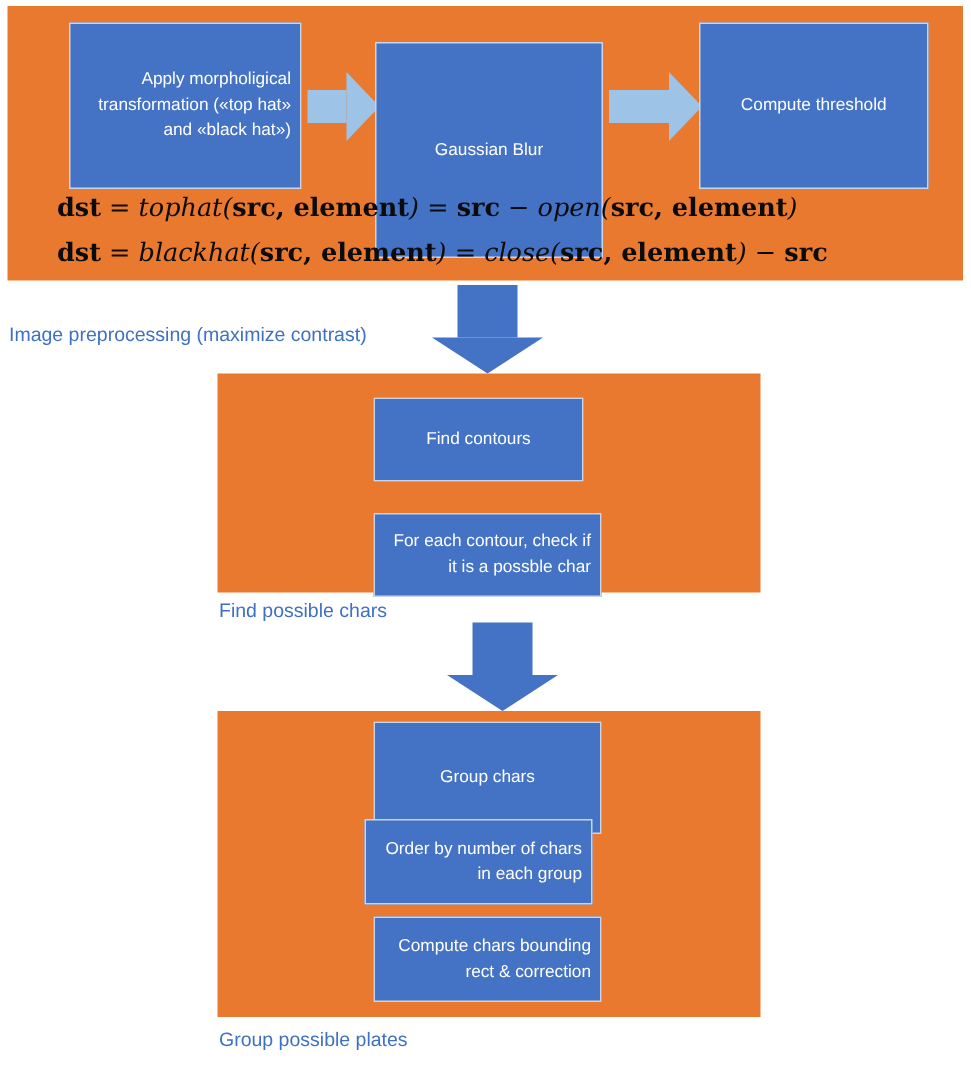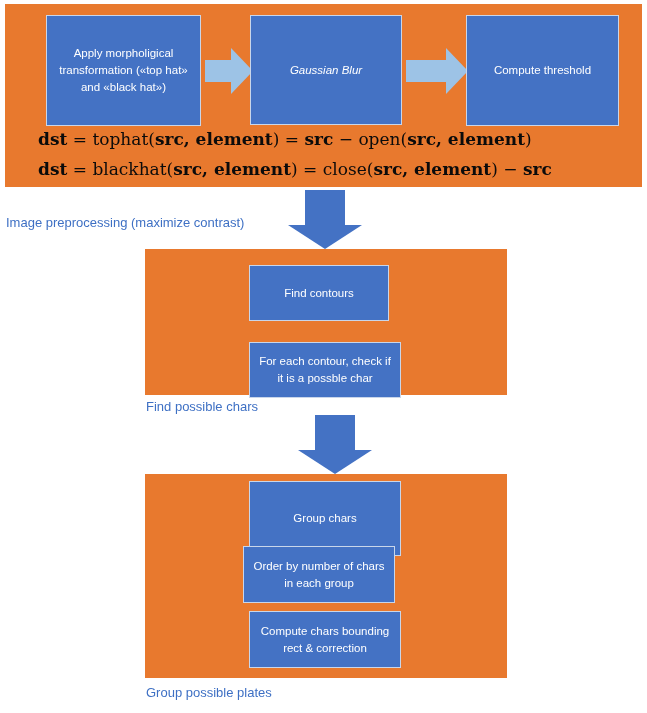--- a/index.html
+++ b/index.html
@@ -25,27 +25,27 @@
   
   .pbox{
     position:absolute;
     background:#4472C4;
     border:1px solid #c9d6ea;
     box-sizing:border-box;
     color:#ffffff;
     display:flex;
     align-items:center;
     justify-content:center;
-    text-align:center;
+    text-align:right;
     font-size:11.5px;
     line-height:1.45;
     padding:2px 6px;
   }
   #box-morph{left:46px;top:15px;width:155px;height:111px;}
-  #box-gauss{left:250px;top:15px;width:152px;height:110px;font-style:italic;}
+  #box-gauss{left:250px;top:28px;width:152px;height:144px;}
   #box-thresh{left:466px;top:15px;width:153px;height:111px;}
 
   #box-find-contours{left:249px;top:265px;width:140px;height:56px;}
   #box-check-char{left:249px;top:330px;width:152px;height:56px;margin-top:12px;}
 
   #box-group-chars{left:249px;top:481px;width:152px;height:75px;}
   #box-order-chars{left:243px;top:546px;width:152px;height:57px;}
   #box-bounding-rect{left:249px;top:611px;width:152px;height:57px;}
 
   
@@ -102,21 +102,21 @@
     position:absolute;
     color:#0b0b0b;
     font-family:"DejaVu Serif", serif;
     font-size:17px;
     white-space:nowrap;
     letter-spacing:0px;
   }
   #formula-tophat{left:38px;top:129px;}
   #formula-blackhat{left:38px;top:159px;}
   .formula .var{font-weight:bold;text-align:center;}
-  .formula .fn{font-weight:normal;}
+  .formula .fn{font-weight:normal;font-style:italic;}
   .formula .op{font-weight:normal;}
 </style>
 </head>
 <body>
 
 <div class="stage">
 
   <div class="panel" id="panel-preprocessing"></div>
 
   <div class="pbox" id="box-morph">Apply morpholigical transformation («top hat» and «black hat»)</div>

